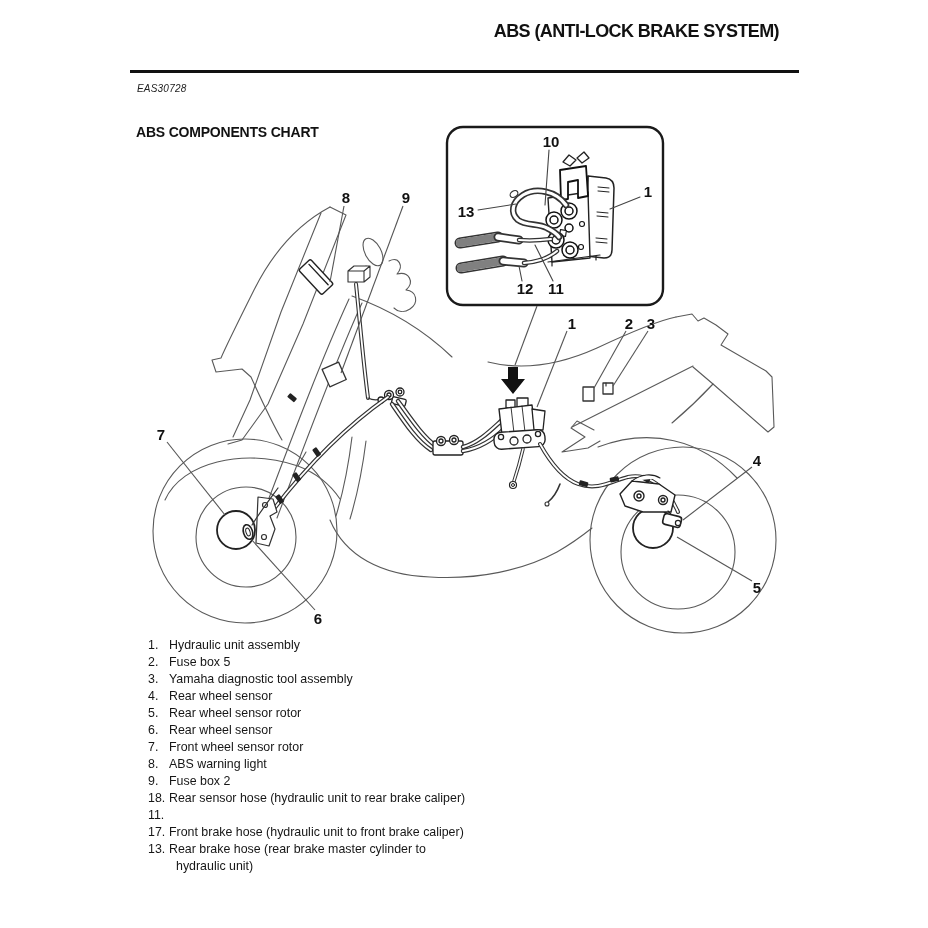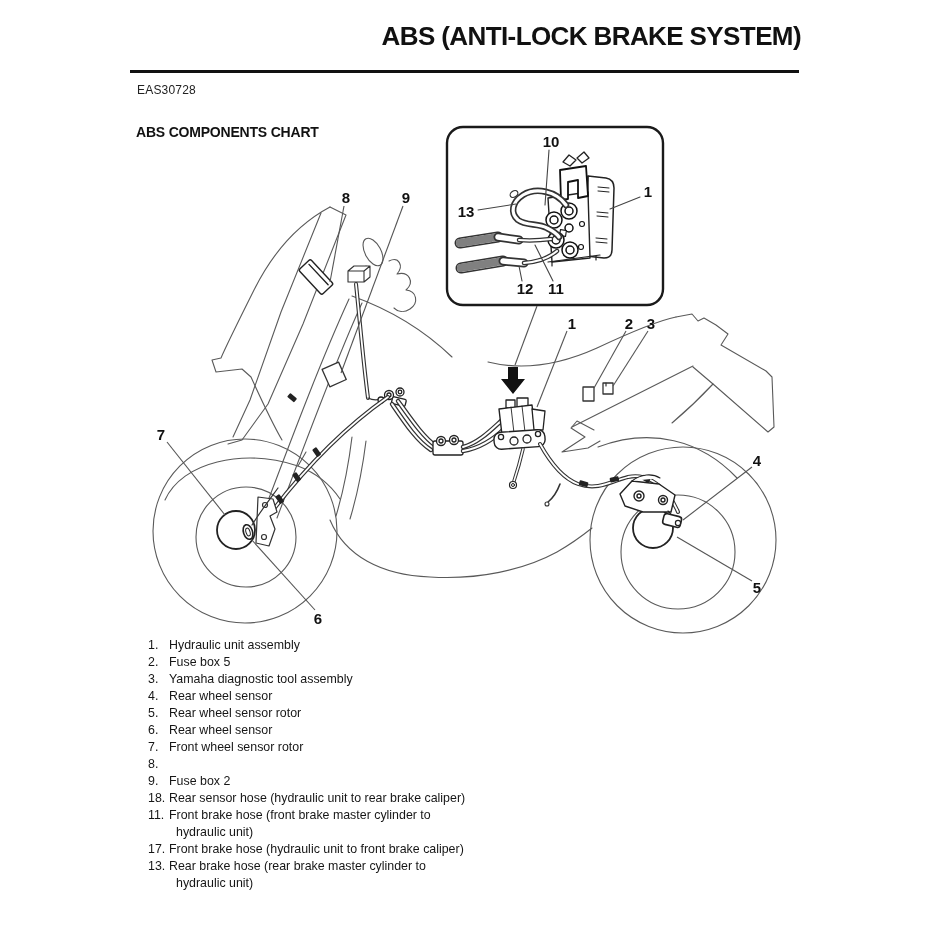--- a/index.html
+++ b/index.html
@@ -1,28 +1,28 @@
 <!DOCTYPE html>
 <html><head>
 <meta charset="utf-8">
 <style>
   html,body { margin:0; padding:0; }
   body {
     position:relative; width:928px; height:928px; background:#ffffff;
     font-family:"Liberation Sans", sans-serif; color:#111; overflow:hidden;
   }
   .page-title {
-    position:absolute; top:21px; right:127px;
-    font-size:26px; font-weight:700; letter-spacing:-0.6px; white-space:nowrap;text-align:right;
+    position:absolute; top:21px; right:149px;
+    font-size:18px; font-weight:700; letter-spacing:-0.6px; white-space:nowrap;text-align:right;
   }
   .header-rule {
     position:absolute; left:130px; top:70px; width:669px; height:2.5px; background:#111;
   }
   .section-code {
-    position:absolute; left:137px; top:83px; font-size:12px; color:#222; letter-spacing:0.2px;
+    position:absolute; left:137px; top:83px; font-size:10px; color:#222; letter-spacing:0.2px;font-style:italic;
   }
   .section-title {
     position:absolute; left:136px; top:92px; font-size:14px; font-weight:700; letter-spacing:-0.2px;margin-top:32px;
   }
   .diagram-svg { position:absolute; left:0; top:0; }
   .legend {
     position:absolute; left:148px; top:637px; width:345px;
     font-size:12.4px; line-height:17px; color:#161616;
   }
   .legend-row { display:flex; }
@@ -317,32 +317,32 @@
   <div class="legend-row">
     <span class="legend-num">6.</span>
     <span class="legend-txt">Rear wheel sensor</span>
   </div>
   <div class="legend-row">
     <span class="legend-num">7.</span>
     <span class="legend-txt">Front wheel sensor rotor</span>
   </div>
   <div class="legend-row">
     <span class="legend-num">8.</span>
+    <span class="legend-txt">ABS warning light</span>
   </div>
   <div class="legend-row">
     <span class="legend-num">9.</span>
     <span class="legend-txt">Fuse box 2</span>
   </div>
   <div class="legend-row">
     <span class="legend-num">18.</span>
     <span class="legend-txt">Rear sensor hose (hydraulic unit to rear brake caliper)</span>
   </div>
   <div class="legend-row">
     <span class="legend-num">11.</span>
-    <span class="legend-txt">Front brake hose (front brake master cylinder to hydraulic unit)</span>
   </div>
   <div class="legend-row">
     <span class="legend-num">17.</span>
     <span class="legend-txt">Front brake hose (hydraulic unit to front brake caliper)</span>
   </div>
   <div class="legend-row">
     <span class="legend-num">13.</span>
     <span class="legend-txt">Rear brake hose (rear brake master cylinder to hydraulic unit)</span>
   </div>
 </div>

